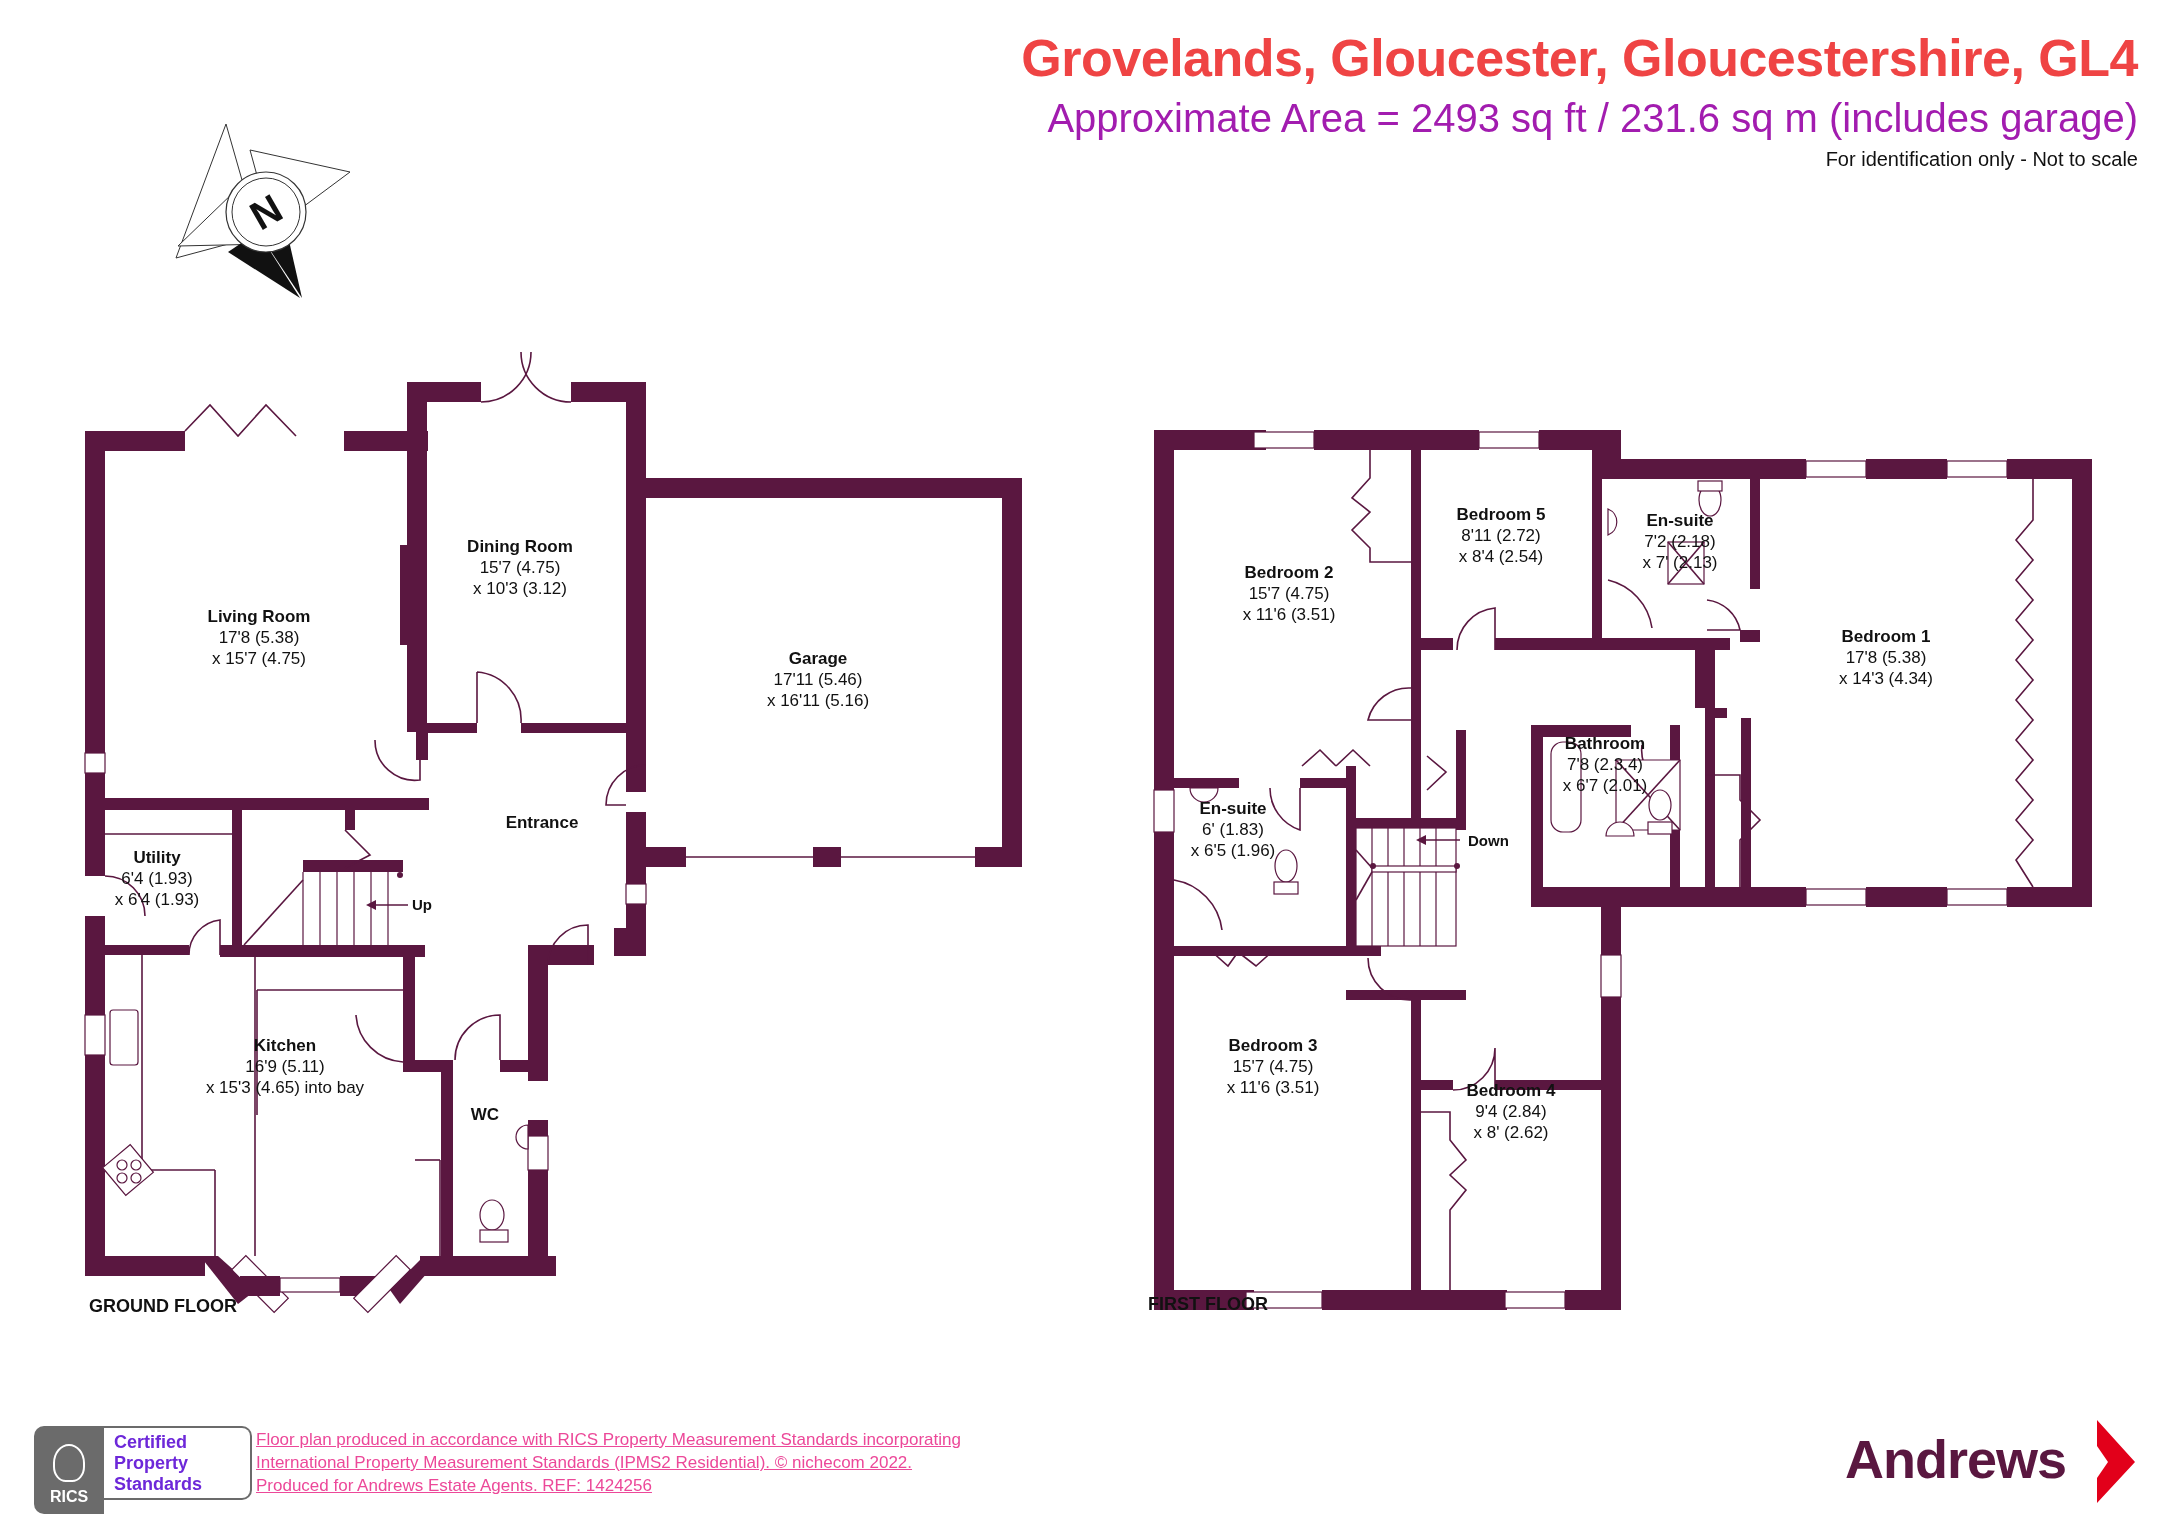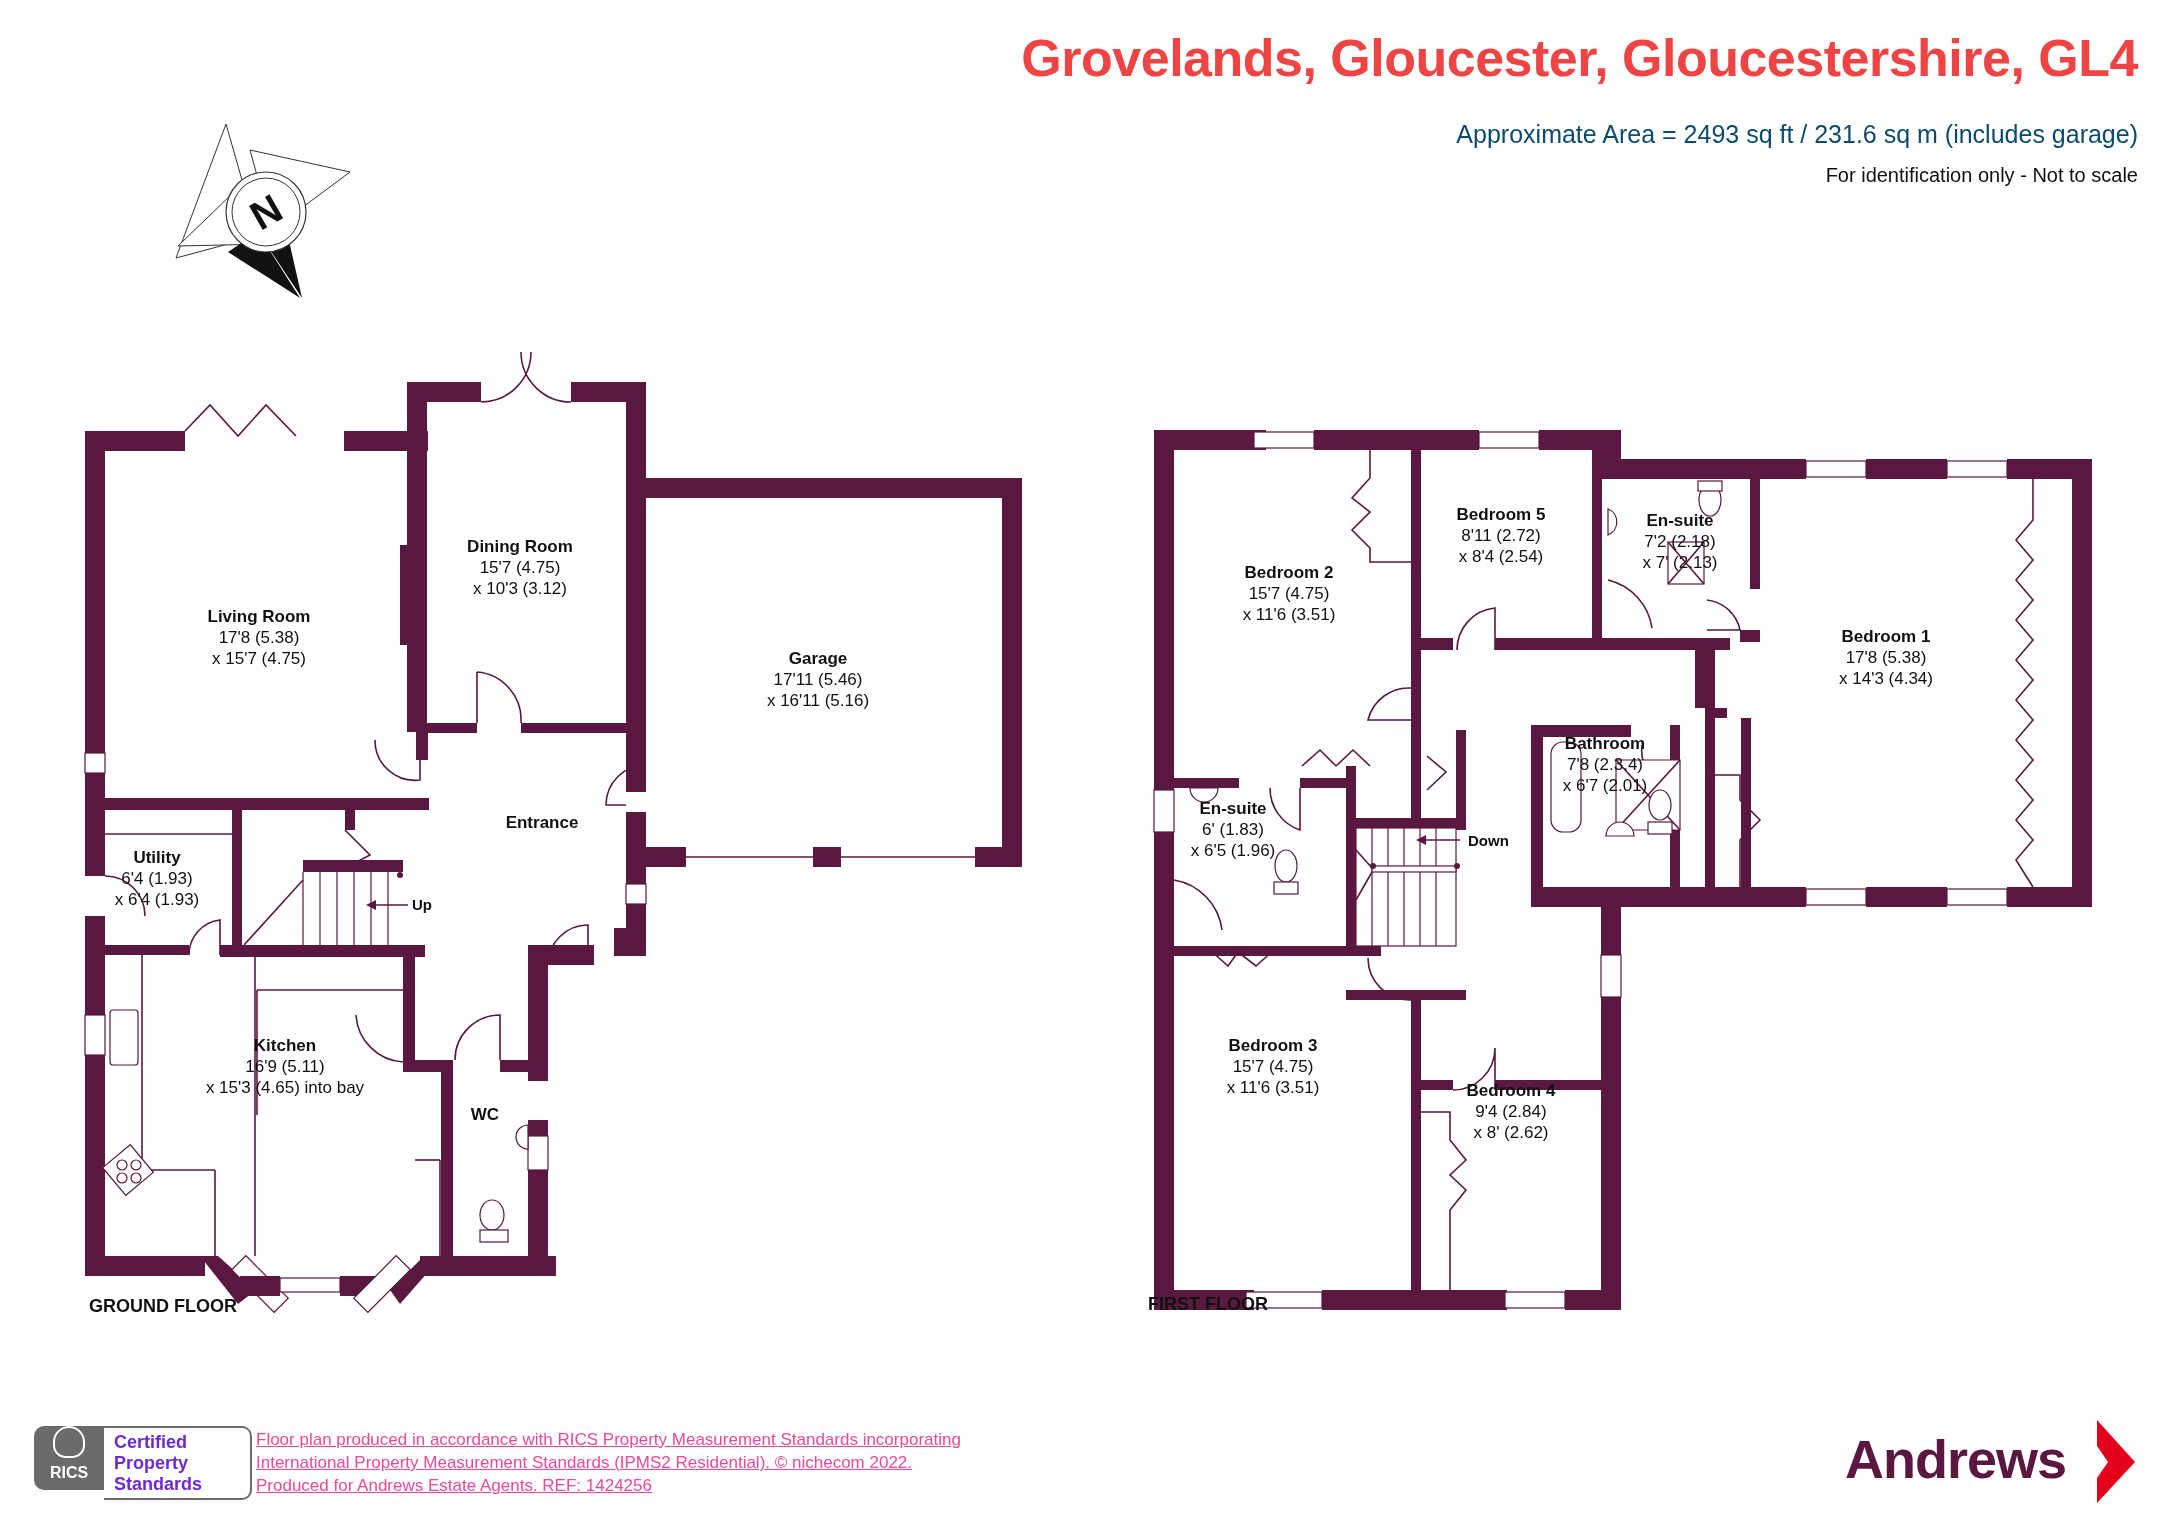--- a/index.html
+++ b/index.html
@@ -1,30 +1,30 @@
 <!DOCTYPE html>
 <html><head>
 <meta charset="utf-8">
 <style>
   html, body { margin:0; padding:0; background:#ffffff; }
   body { width:2172px; height:1536px; position:relative; overflow:hidden; font-family:"Liberation Sans", sans-serif; color:#111; }
   .header { position:absolute; right:34px; top:28px; text-align:right; }
   .title { font-size:52px; font-weight:bold; letter-spacing:-0.5px; line-height:60px; color:#ef4444; }
-  .area { font-size:25px; line-height:40px; margin-top:26px; color:#0c4a6e; }
+  .area { font-size:40px; line-height:40px; margin-top:10px; color:#a21caf; }
   .disclaimer { font-size:20px; line-height:26px; margin-top:8px; color:#111; }
   svg.plan { position:absolute; left:0; top:0; }
   .wall { fill:#5a1740; }
   .thin { stroke:#5a1740; stroke-width:1.6; fill:none; }
   .fix { stroke:#5a1740; stroke-width:1.2; fill:#fff; }
   .win { fill:#fff; stroke:#5a1740; stroke-width:1.2; }
   .rname { font-family:"Liberation Sans", sans-serif; font-weight:bold; font-size:17px; fill:#111; text-anchor:middle; }
   .rdim { font-family:"Liberation Sans", sans-serif; font-size:17px; fill:#111; text-anchor:middle; }
   .floor-label { position:absolute; font-weight:bold; font-size:18px; color:#111; }
   .footer-badge { position:absolute; left:34px; top:1426px; width:218px; height:74px; display:flex; }
-  .rics { width:70px; height:64px; background:#6b6b6b; border-radius:10px 0 0 10px; color:#fff; display:flex; flex-direction:column; align-items:center; justify-content:flex-end; padding-bottom:8px; box-sizing:border-box; }
+  .rics { width:70px; height:88px; background:#6b6b6b; border-radius:10px 0 0 10px; color:#fff; display:flex; flex-direction:column; align-items:center; justify-content:flex-end; padding-bottom:8px; box-sizing:border-box; }
   .rics-lion { width:28px; height:34px; border:2px solid #fff; border-radius:50% 50% 40% 40%; margin-bottom:6px; }
   .rics-text { font-weight:bold; font-size:16px; }
   .cert { flex:1; border:2px solid #6b6b6b; border-left:none; border-radius:0 10px 10px 0; padding:4px 10px; box-sizing:border-box; color:#6d28d9; font-weight:bold; font-size:18px; line-height:21px; }
   .footer-text { position:absolute; left:256px; top:1428px; font-size:17px; line-height:23px; color:#ec4899;text-decoration:underline; }
   .andrews { position:absolute; left:1845px; top:1428px; display:flex; }
   .andrews-word { font-size:54px; font-weight:bold; color:#5a1740; letter-spacing:-1px; }
 </style>
 </head>
 <body>
 

